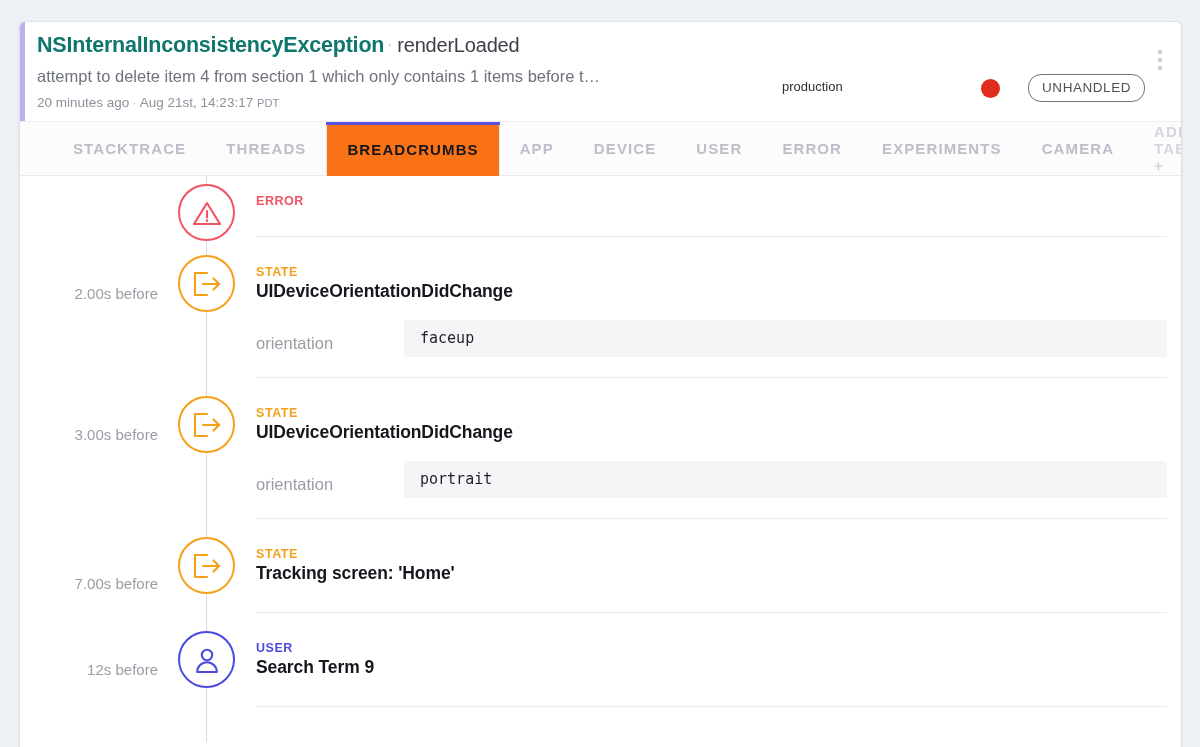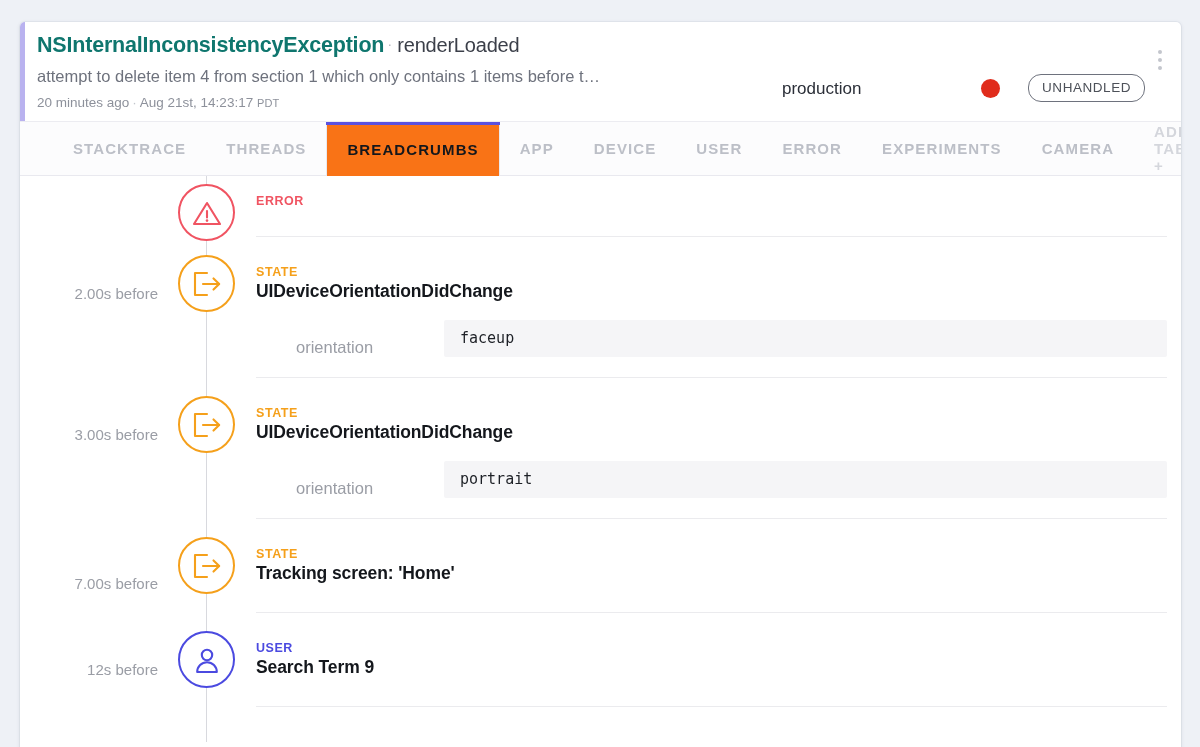--- a/index.html
+++ b/index.html
@@ -93,21 +93,21 @@
     margin: 0 3px;
   }
   .meta-tz {
     font-size: 11px;
     letter-spacing: .2px;
   }
 
   .env-label {
     position: absolute;
     left: 745px; top: 57px;
-    font-size: 17px;
+    font-size: 13px;
     color: #2b2f38;
   }
 
   .sev-wrap {
     position: absolute;
     right: 36px; top: 52px;
     display: flex;
     align-items: center;
     gap: 28px;
   }
@@ -239,23 +239,22 @@
   .bc-name {
     font-size: 17.5px;
     font-weight: bold;
     color: #14171c;
     margin-top: 2px;
     letter-spacing: -.1px;
   }
 
   .kv {
     display: flex;
-    align-items: flex-end;
+    align-items: center;
     margin-top: 18px;
-    margin-left: 40px;
   }
   .kv-key {
     width: 148px;
     flex: 0 0 148px;
     font-size: 16.5px;
     color: #9a9da5;
     padding-top: 9px;
   }
   .kv-val {
     flex: 1 1 auto;

